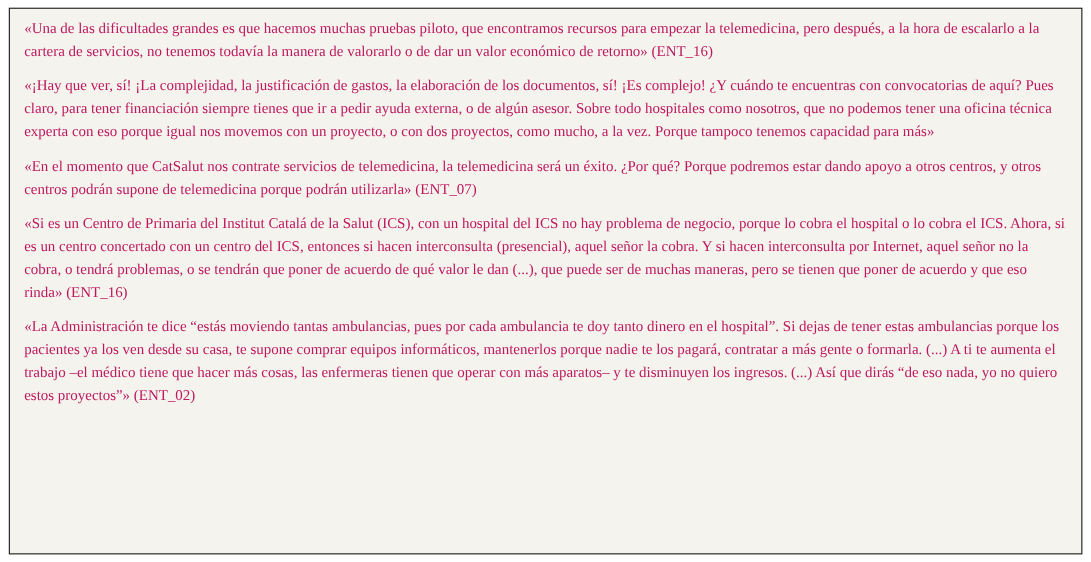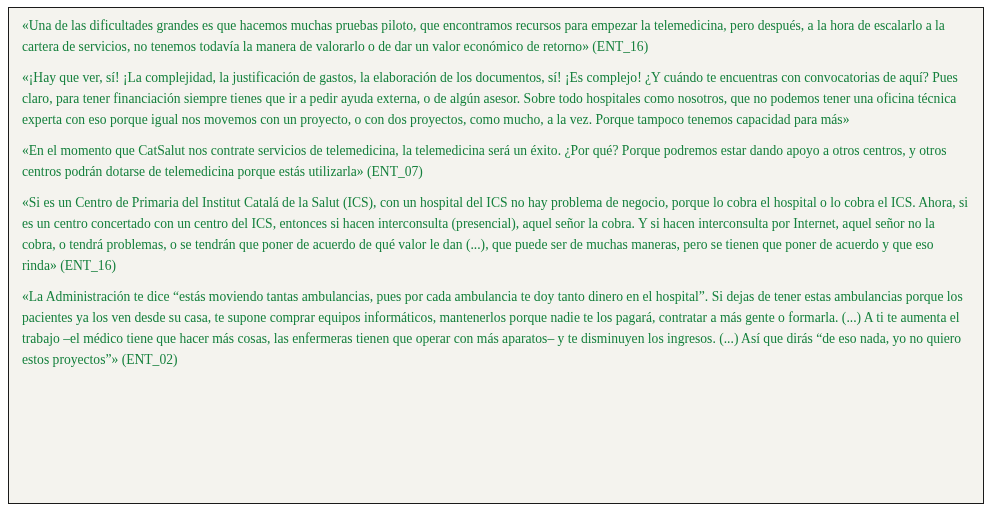--- a/index.html
+++ b/index.html
@@ -17,33 +17,33 @@
     top: 7px;
     width: 976px;
     height: 497px;
     background: #f4f3ee;
     border: 1.5px solid #1a1a1a;
     padding: 7px 13px 6px 13px;
     overflow: hidden;
     font-family: "Liberation Serif", "DejaVu Serif", serif;
     font-size: 13.6px;
     line-height: 21px;
-    color: #15803d;
+    color: #be185d;
   }
   .quote-box p {
     margin: 0 0 10px 0;
     padding: 0;
     text-align: left;
   }
   .quote-box p:last-child {
     margin-bottom: 12px;
   }
 </style>
 </head>
 <body>
 
 <div class="quote-box">
   <p>«Una de las dificultades grandes es que hacemos muchas pruebas piloto, que encontramos recursos para empezar la telemedicina, pero después, a la hora de escalarlo a la cartera de servicios, no tenemos todavía la manera de valorarlo o de dar un valor económico de retorno» (ENT_16)</p>
   <p>«¡Hay que ver, sí! ¡La complejidad, la justificación de gastos, la elaboración de los documentos, sí! ¡Es complejo! ¿Y cuándo te encuentras con convocatorias de aquí? Pues claro, para tener financiación siempre tienes que ir a pedir ayuda externa, o de algún asesor. Sobre todo hospitales como nosotros, que no podemos tener una oficina técnica experta con eso porque igual nos movemos con un proyecto, o con dos proyectos, como mucho, a la vez. Porque tampoco tenemos capacidad para más»</p>
-  <p>«En el momento que CatSalut nos contrate servicios de telemedicina, la telemedicina será un éxito. ¿Por qué? Porque podremos estar dando apoyo a otros centros, y otros centros podrán dotarse de telemedicina porque estás utilizarla» (ENT_07)</p>
+  <p>«En el momento que CatSalut nos contrate servicios de telemedicina, la telemedicina será un éxito. ¿Por qué? Porque podremos estar dando apoyo a otros centros, y otros centros podrán supone de telemedicina porque podrán utilizarla» (ENT_07)</p>
   <p>«Si es un Centro de Primaria del Institut Catalá de la Salut (ICS), con un hospital del ICS no hay problema de negocio, porque lo cobra el hospital o lo cobra el ICS. Ahora, si es un centro concertado con un centro del ICS, entonces si hacen interconsulta (presencial), aquel señor la cobra. Y si hacen interconsulta por Internet, aquel señor no la cobra, o tendrá problemas, o se tendrán que poner de acuerdo de qué valor le dan (...), que puede ser de muchas maneras, pero se tienen que poner de acuerdo y que eso rinda» (ENT_16)</p>
   <p>«La Administración te dice “estás moviendo tantas ambulancias, pues por cada ambulancia te doy tanto dinero en el hospital”. Si dejas de tener estas ambulancias porque los pacientes ya los ven desde su casa, te supone comprar equipos informáticos, mantenerlos porque nadie te los pagará, contratar a más gente o formarla. (...) A ti te aumenta el trabajo –el médico tiene que hacer más cosas, las enfermeras tienen que operar con más aparatos– y te disminuyen los ingresos. (...) Así que dirás “de eso nada, yo no quiero estos proyectos”» (ENT_02)</p>
 </div>
 
 </body></html>

